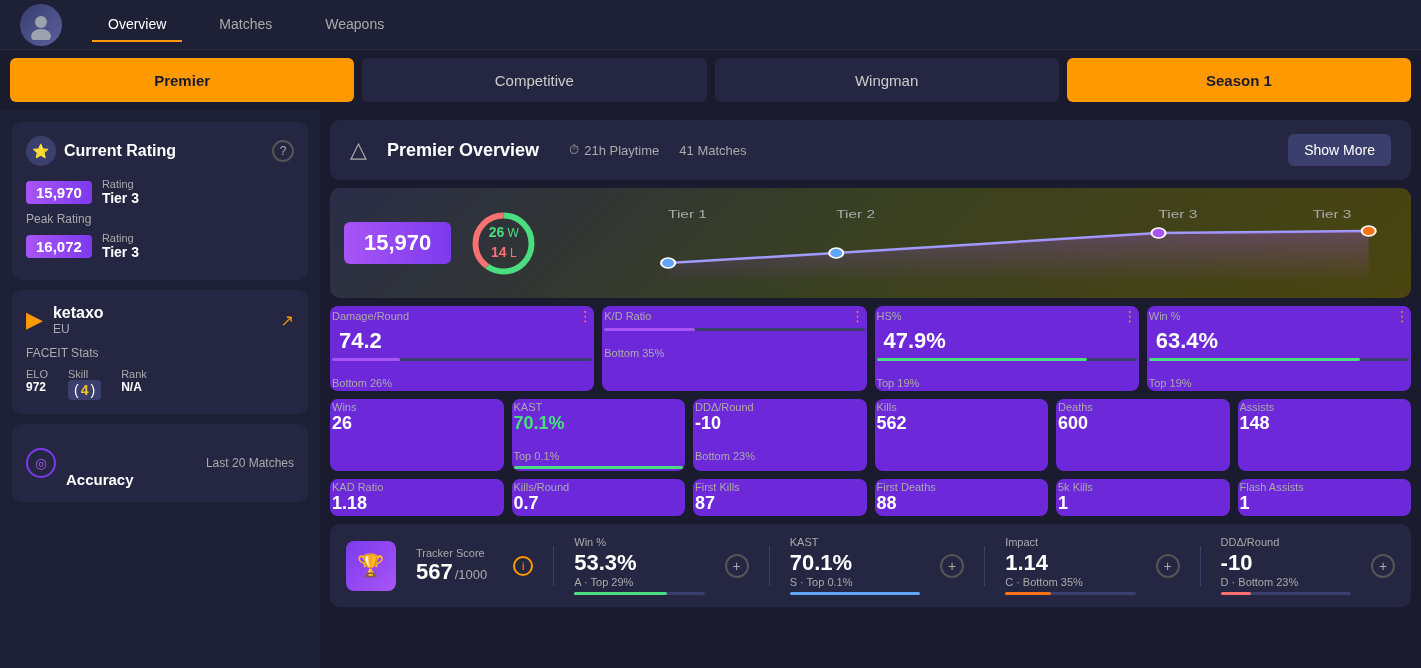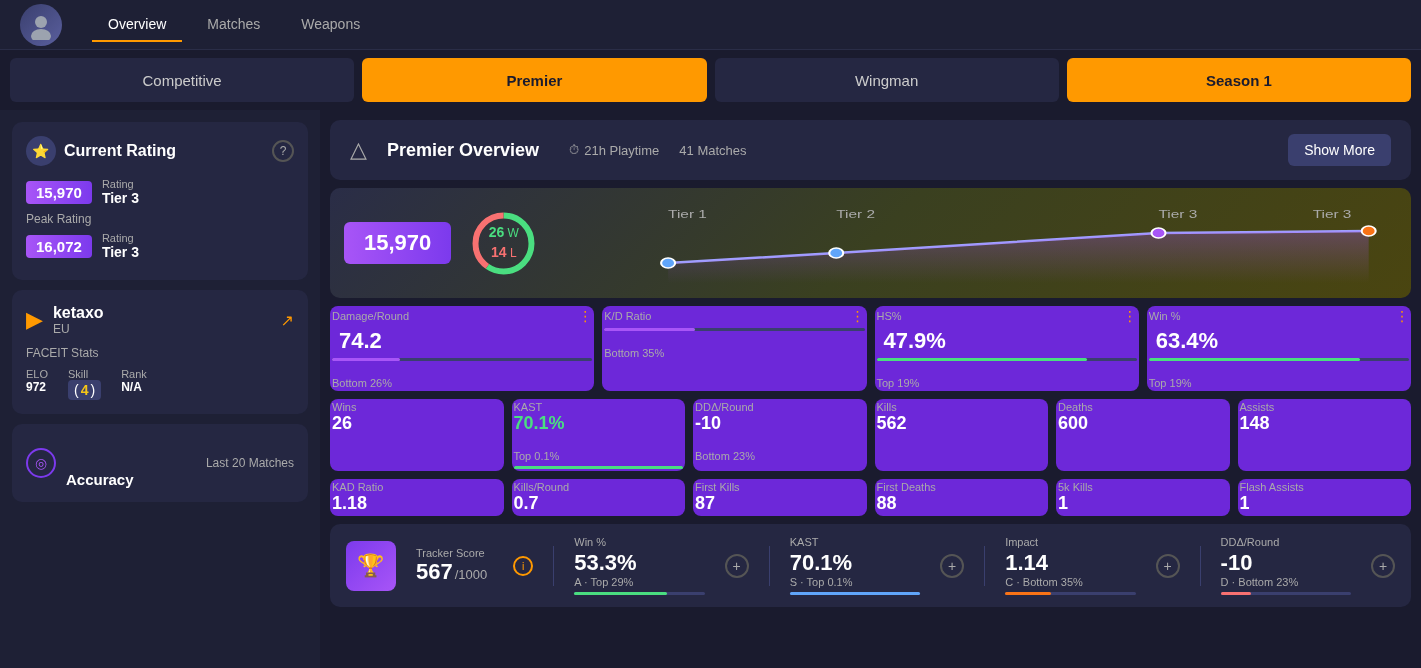--- a/index.html
+++ b/index.html
@@ -22,21 +22,21 @@
       border-bottom: 1px solid #2a2d47;
       gap: 30px;
     }
     .avatar-circle {
       width: 42px; height: 42px;
       border-radius: 50%;
       background: linear-gradient(135deg, #3a3f6e, #5a5f9e);
       display: flex; align-items: center; justify-content: center;
       overflow: hidden;
     }
-    .nav-tabs { display: flex; gap: 9px; align-items: flex-end; }
+    .nav-tabs { display: flex; gap: 21px; align-items: flex-end; }
     .nav-tab {
       padding: 8px 16px;
       cursor: pointer;
       color: #aaa;
       border-bottom: 2px solid transparent;
       font-size: 14px;
     }
     .nav-tab.active { color: #fff; border-bottom: 2px solid #f90; }
 
     
@@ -351,22 +351,22 @@
     </svg>
   </div>
   <div class="nav-tabs">
     <div class="nav-tab active">Overview</div>
     <div class="nav-tab">Matches</div>
     <div class="nav-tab">Weapons</div>
   </div>
 </div>
 
 <div class="mode-tabs">
+  <div class="mode-tab active-orange">Premier</div>
   <div class="mode-tab">Competitive</div>
-  <div class="mode-tab active-orange">Premier</div>
   <div class="mode-tab">Wingman</div>
   <div class="mode-tab season-active">Season 1</div>
 </div>
 
 <div class="main-layout">
 
   <div class="sidebar">
 
     <div class="card">
       <div class="rating-card-title">

